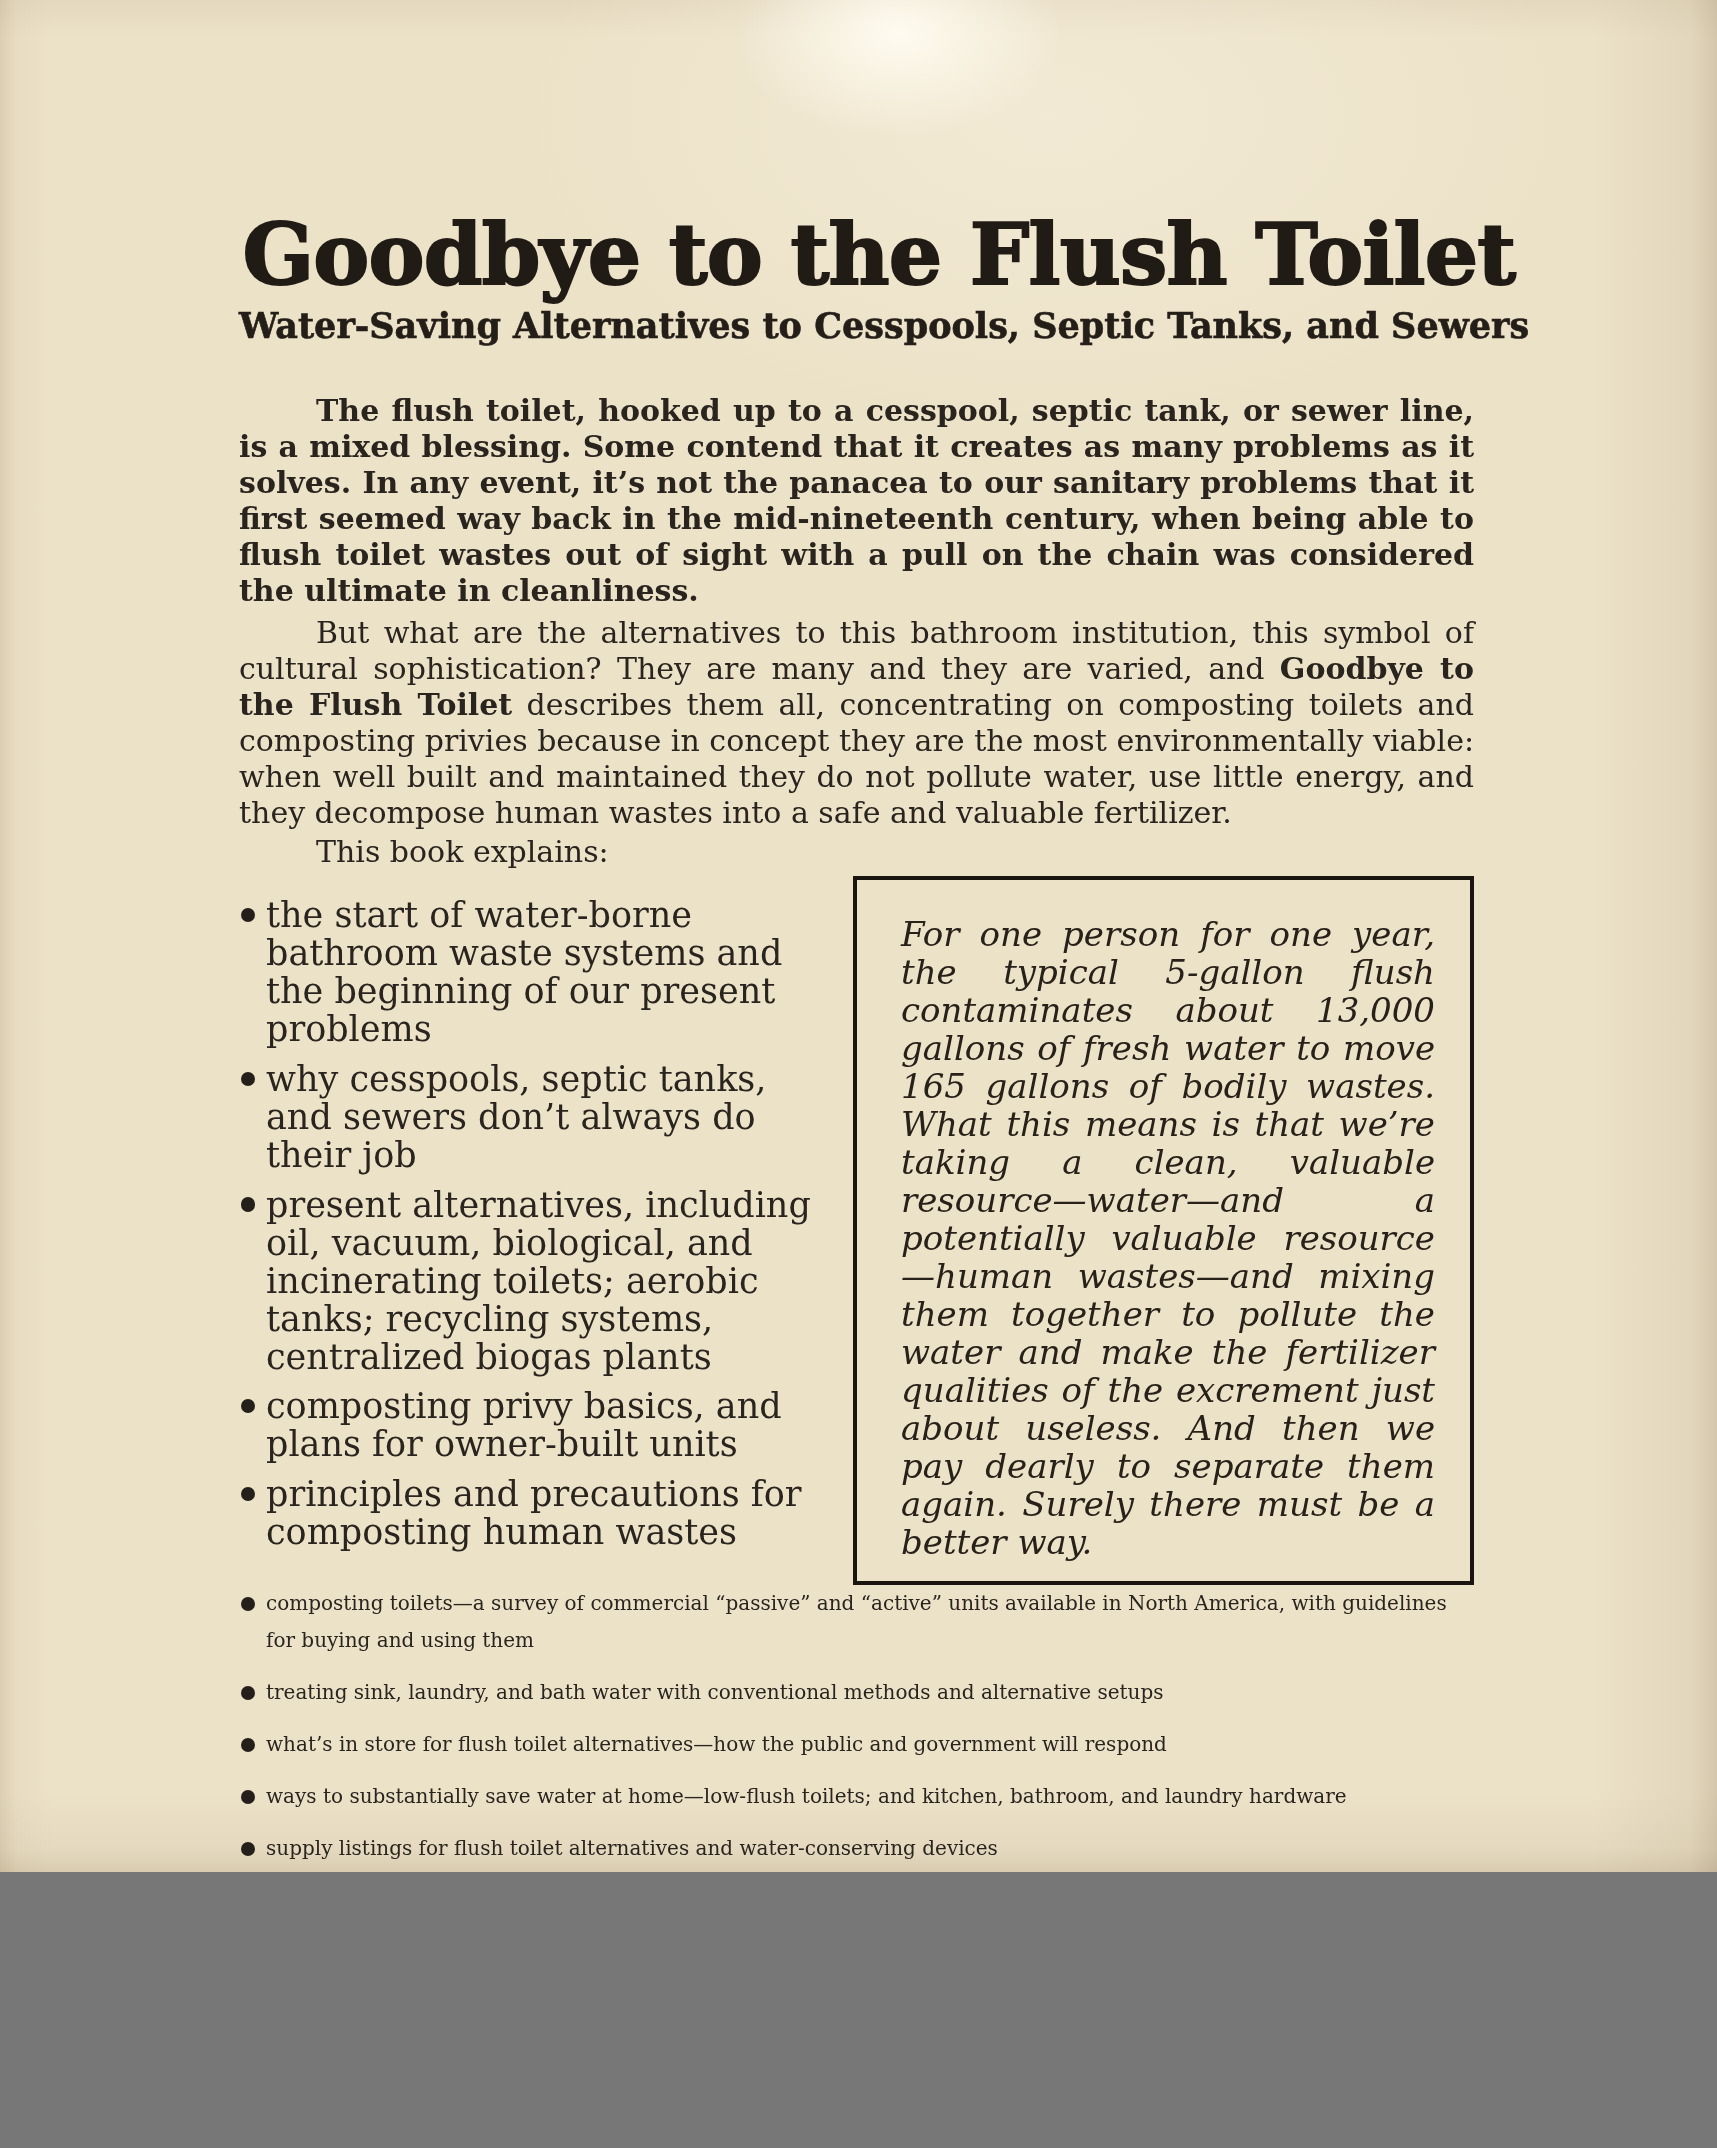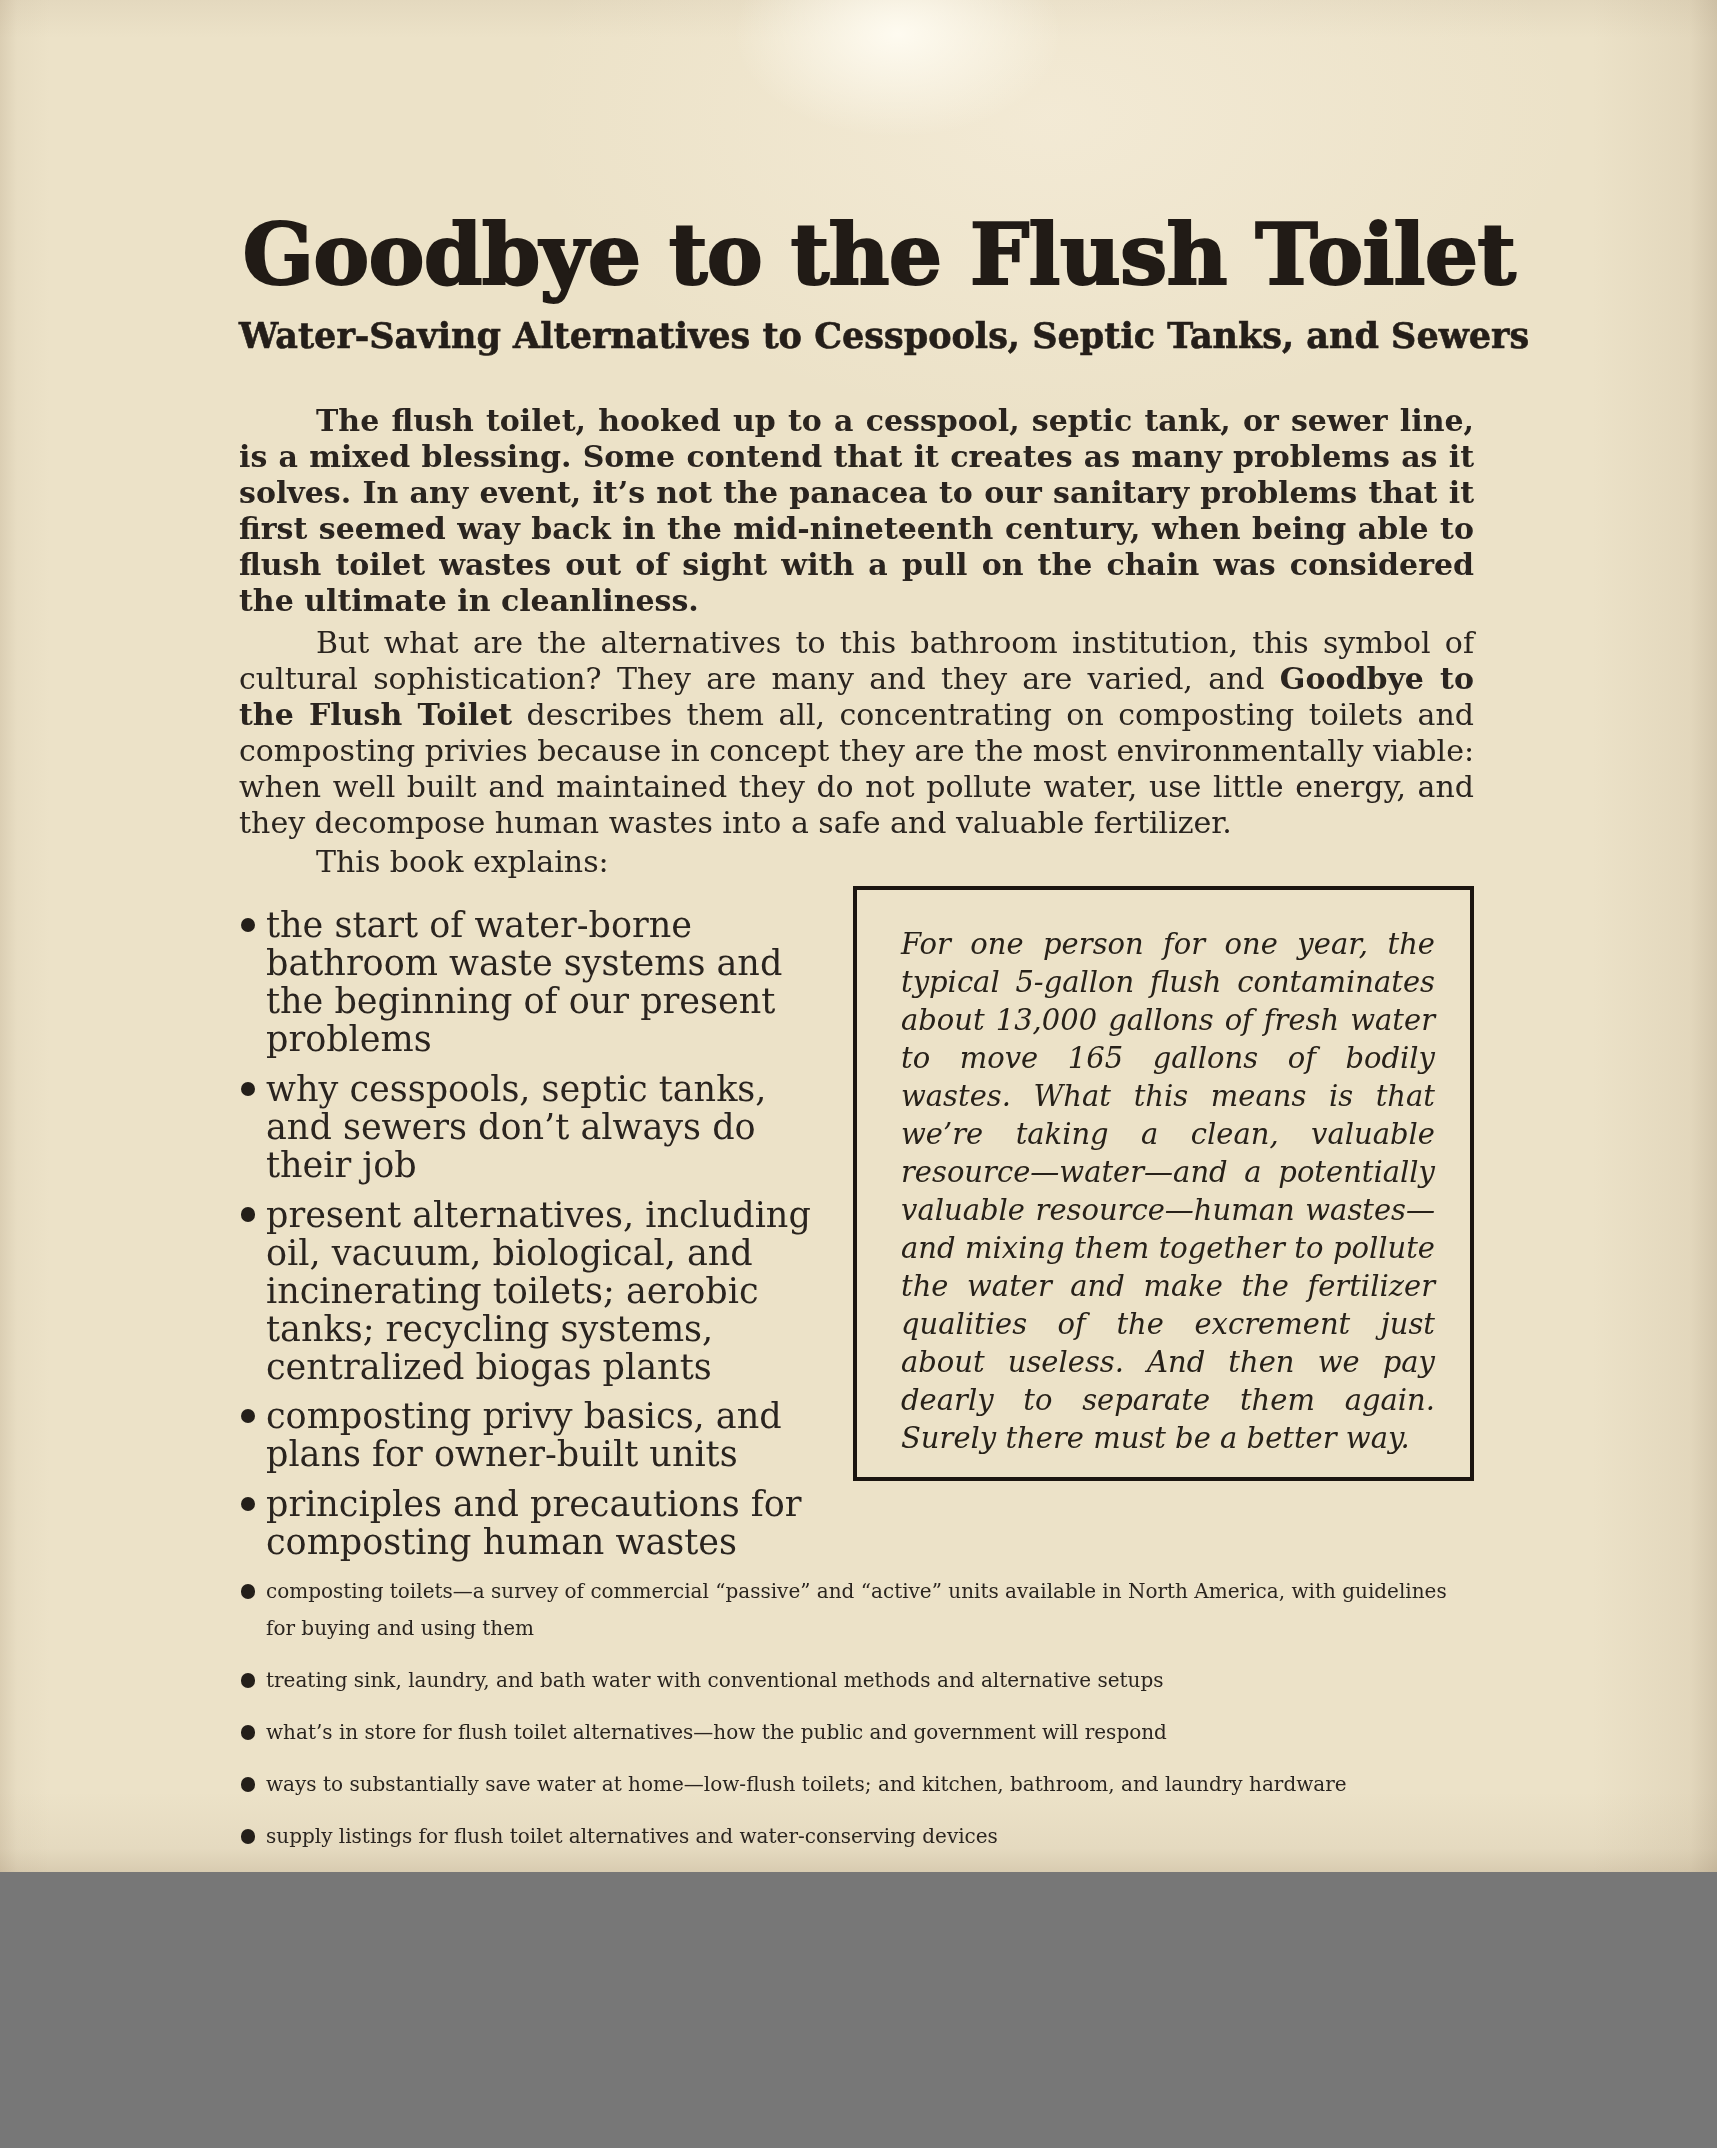--- a/index.html
+++ b/index.html
@@ -20,21 +20,21 @@
   }
   .content { position:absolute; left:239px; top:0; width:1235px; }
 
   .title {
     margin:211px 0 0 3.4px;
     font-size:84px; line-height:1.05; font-weight:bold;
     letter-spacing:-0.8px; white-space:nowrap;
     color:#211b16; -webkit-text-stroke:2px #211b16;
   }
   .subtitle {
-    margin:16px 0 0;
+    margin:6px 0 0;
     font-size:35px; line-height:42px; font-weight:bold;
     color:#241e19; -webkit-text-stroke:0.6px #241e19;
     white-space:nowrap;
   }
 
   .para {
     margin:0; font-size:30px; line-height:36px;
     text-align:justify; text-indent:77px; color:#2a241f;
   }
   .para.first { margin-top:46px;font-weight:bold; }
@@ -54,21 +54,21 @@
   }
   .bullets-left { width:590px; padding-top:20px !important; }
   .bullets-left li { font-size:35px; line-height:38px; margin-bottom:11.7px; }
 
   .quote-box {
     box-sizing:border-box;
     width:621px; min-height:573px;
     margin-left:auto;
     border:4.2px solid #1b1510;
     padding:35px 35px 20px 44px;
-    font-style:italic; font-size:29px; line-height:38px;
+    font-style:italic; font-size:34px; line-height:38px;
     text-align:justify; color:#272119;
   }
 
   .bullets-bottom { margin-top:0 !important; }
   .bullets-bottom li { font-size:20px; line-height:37px; margin-bottom:15px; }
   .bullets-bottom li::before { top:11px; }
 
   .footer {
     display:flex; justify-content:flex-end; align-items:baseline;
     margin-top:48px; font-size:24px; line-height:34px; color:#2a241f;

